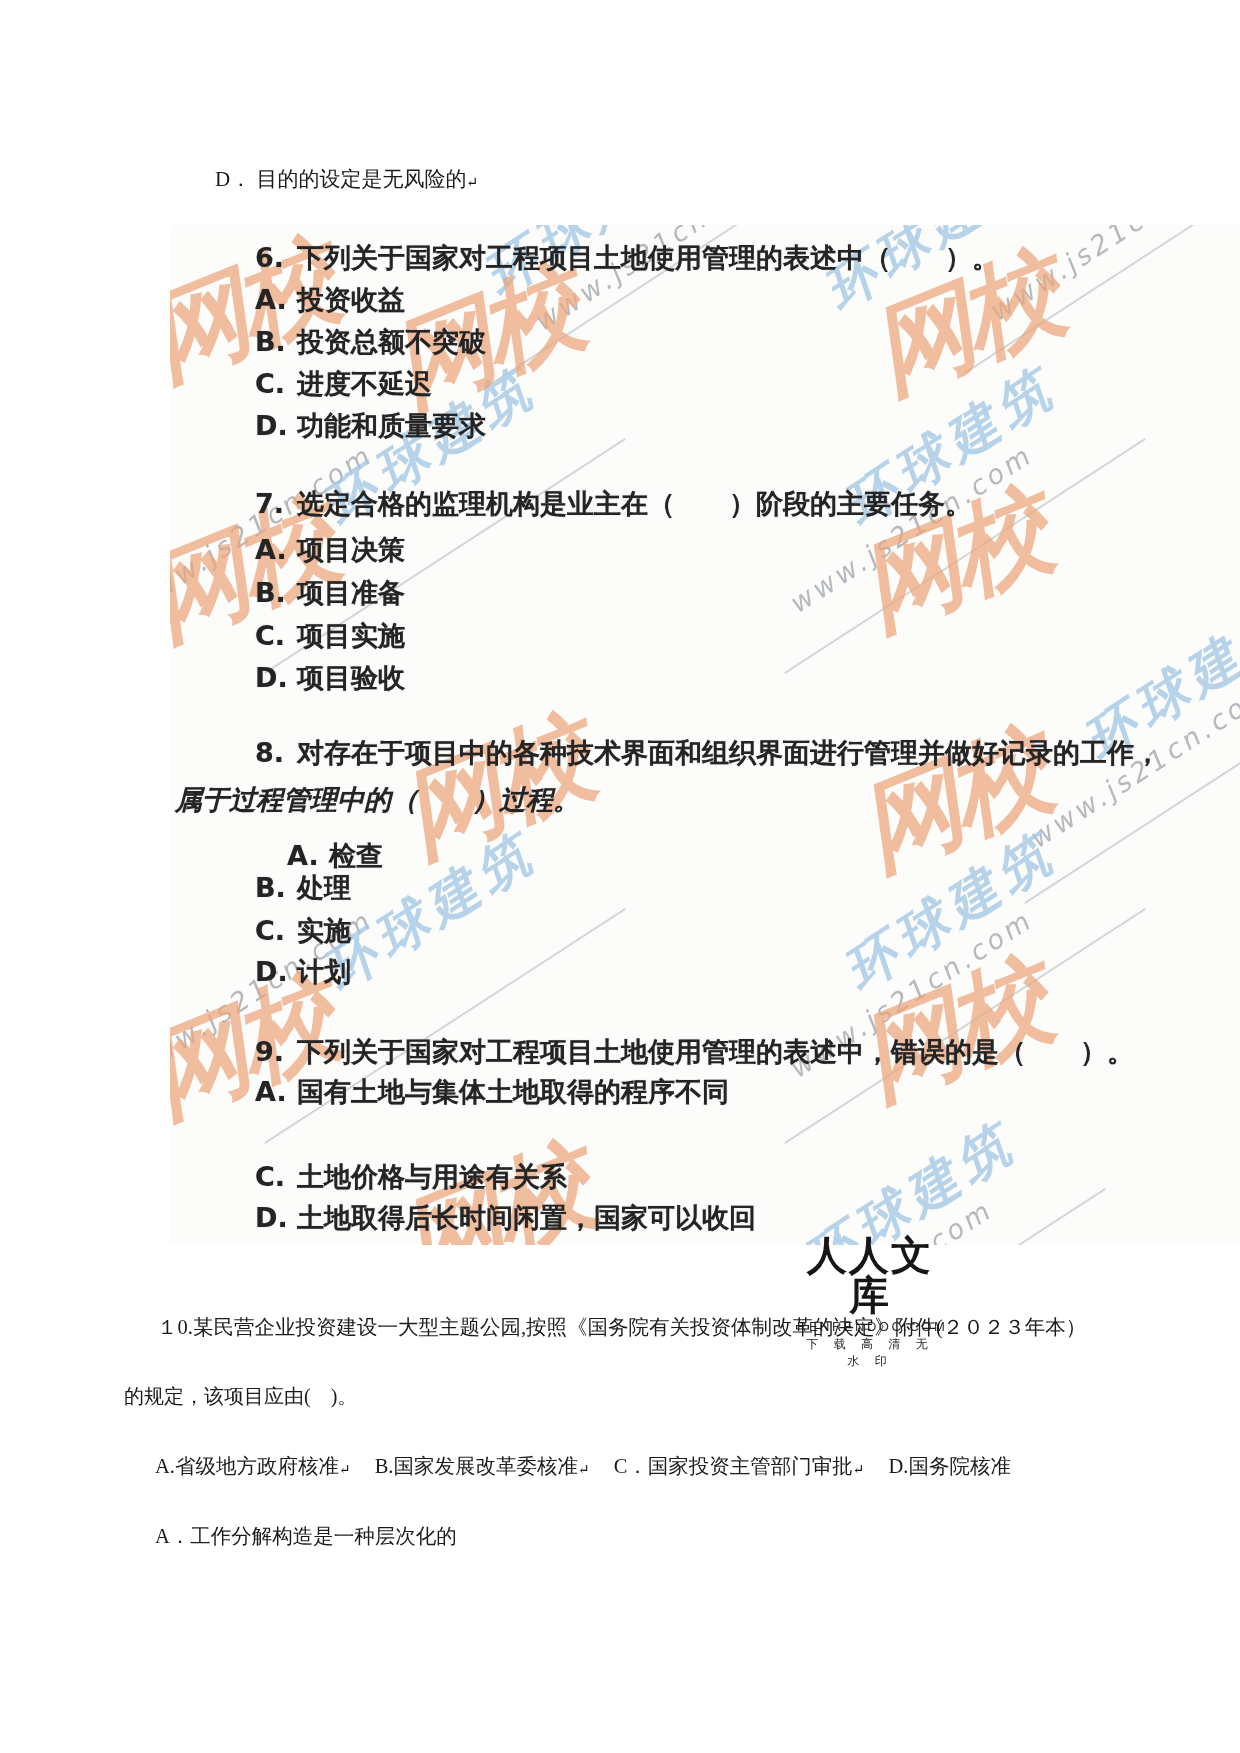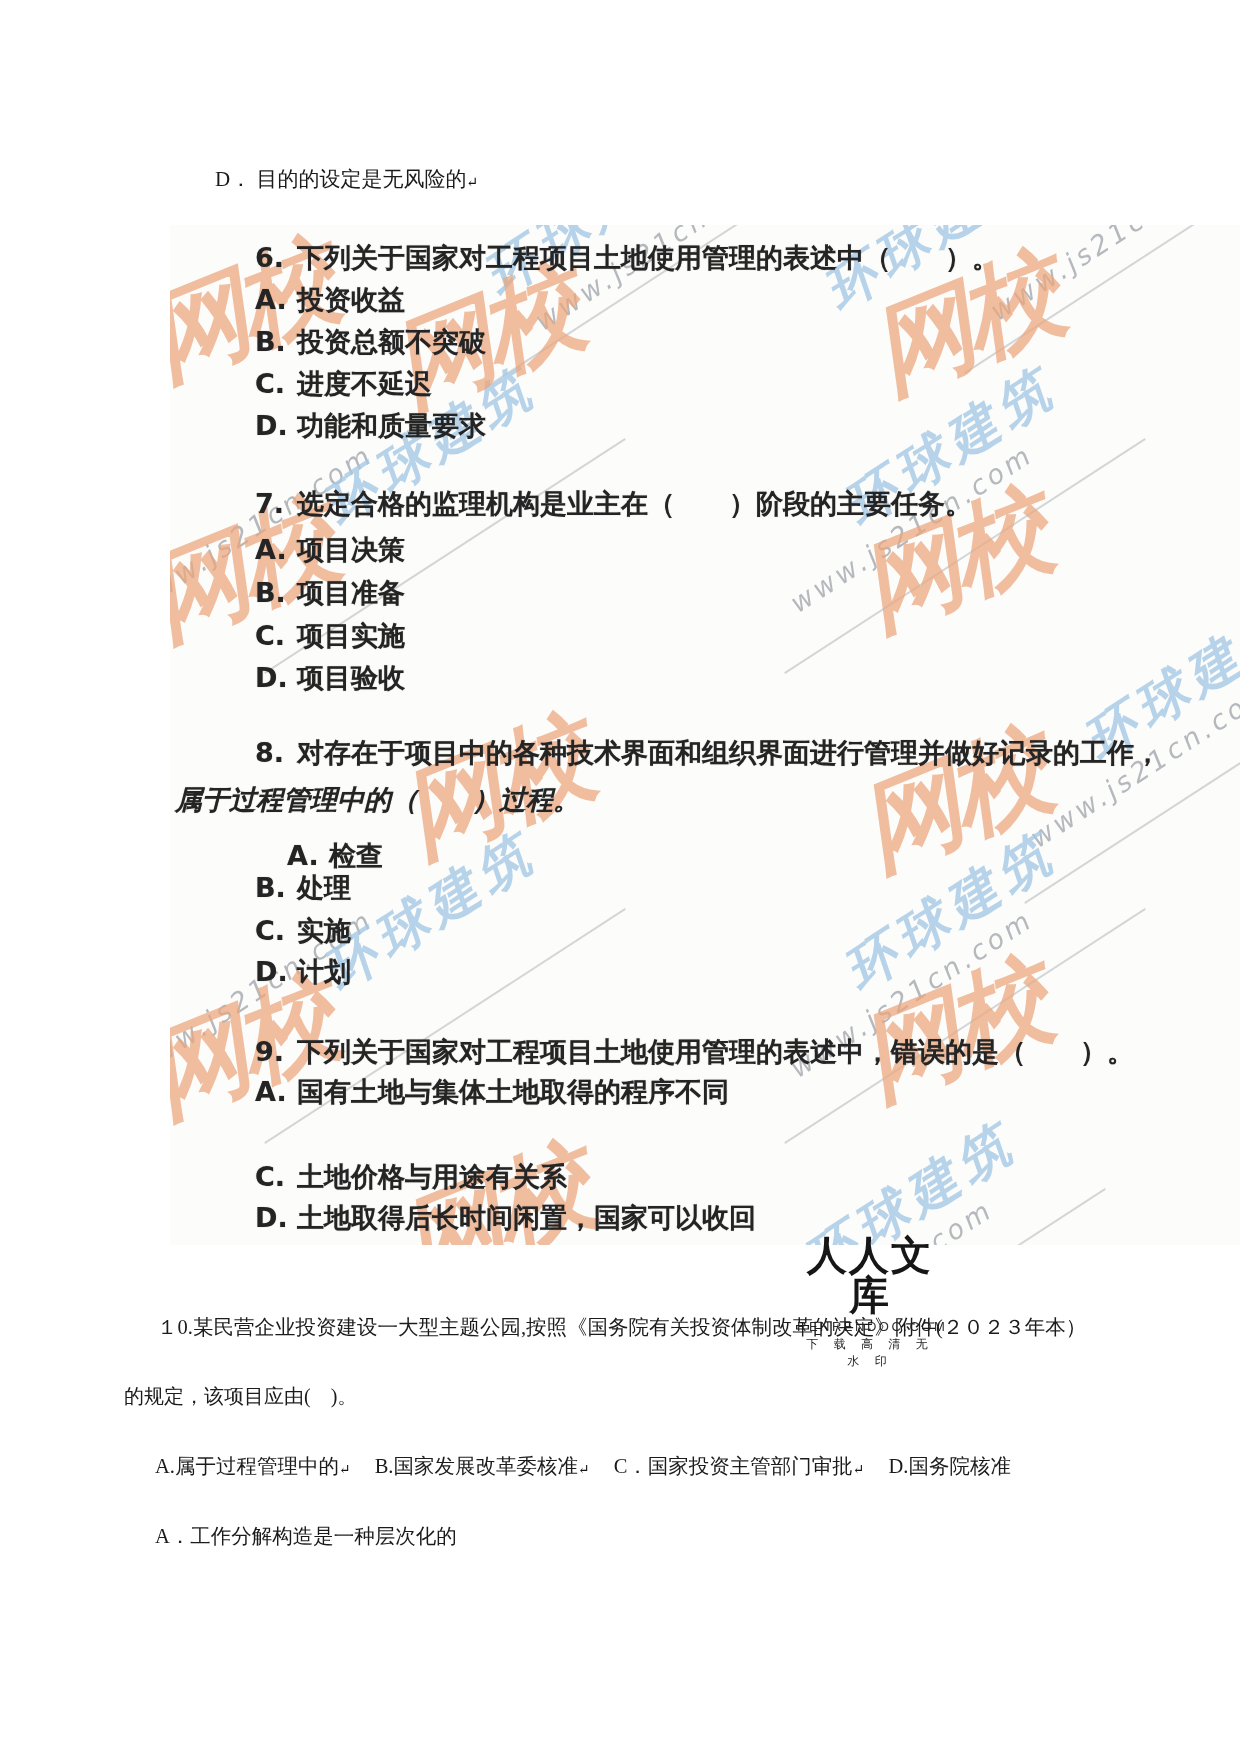--- a/index.html
+++ b/index.html
@@ -185,21 +185,21 @@
   </div>
 
   <div class="serif-line" style="left:157px; top:1313px; font-size:20.5px;">
     <span>１0.某民营企业投资建设一大型主题公园,按照《国务院有关投资体制改革的决定》附件(２０２３年本）</span>
   </div>
   <div class="serif-line" style="left:124px; top:1383px; font-size:20px;">
     <span>的规定，该项目应由(　)。</span>
   </div>
   <div class="serif-line" style="left:155px; top:1452px; font-size:20.5px;">
     <div class="optrow">
-      <span><span>A.属于过程管理中的</span><span class="mark">↵</span></span>
+      <span><span>A.省级地方政府核准</span><span class="mark">↵</span></span>
       <span><span>B.国家发展改革委核准</span><span class="mark">↵</span></span>
       <span><span>C．国家投资主管部门审批</span><span class="mark">↵</span></span>
       <span><span>D.国务院核准</span><span class="mark"></span></span>
     </div>
   </div>
 
   <div class="serif-line" style="left:155px; top:1522px; font-size:20.5px;">
     <div class="gap-row" style="gap:44px;">
       <span>A．工作分解构造是一种层次化的</span>
     </div>

